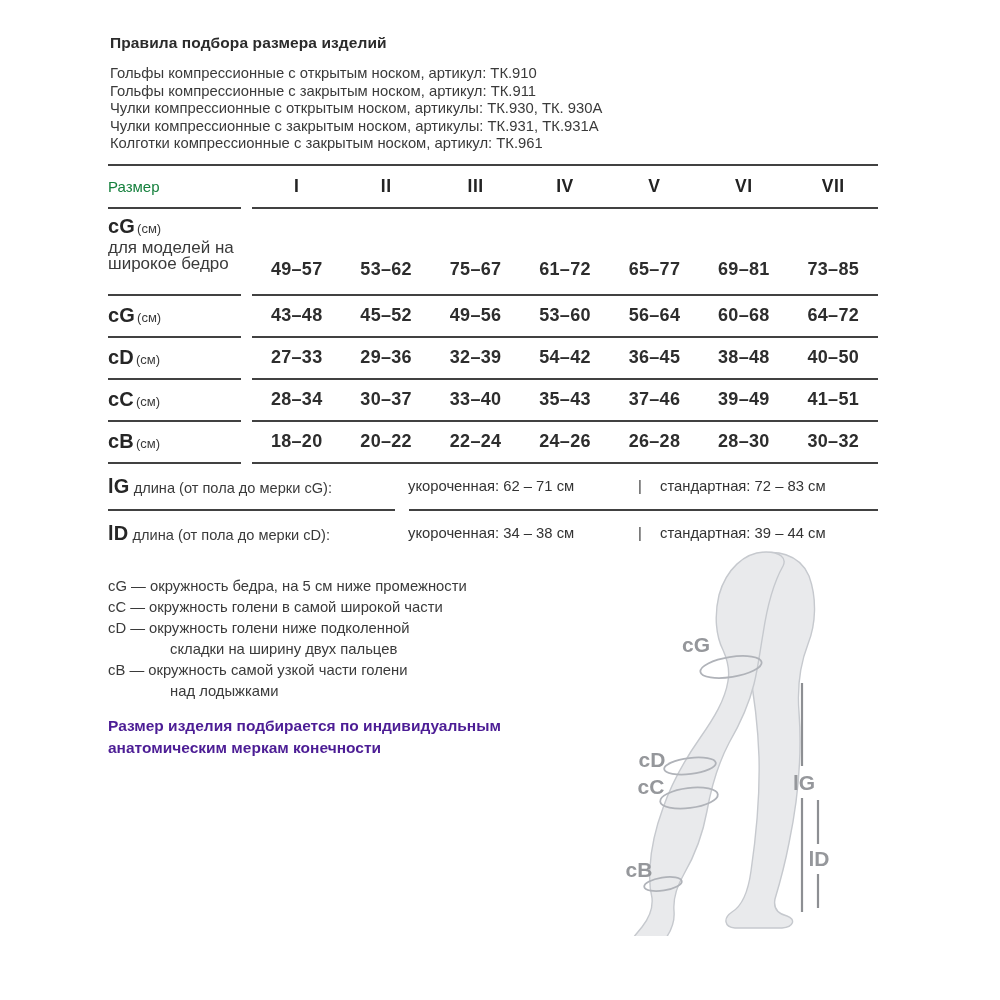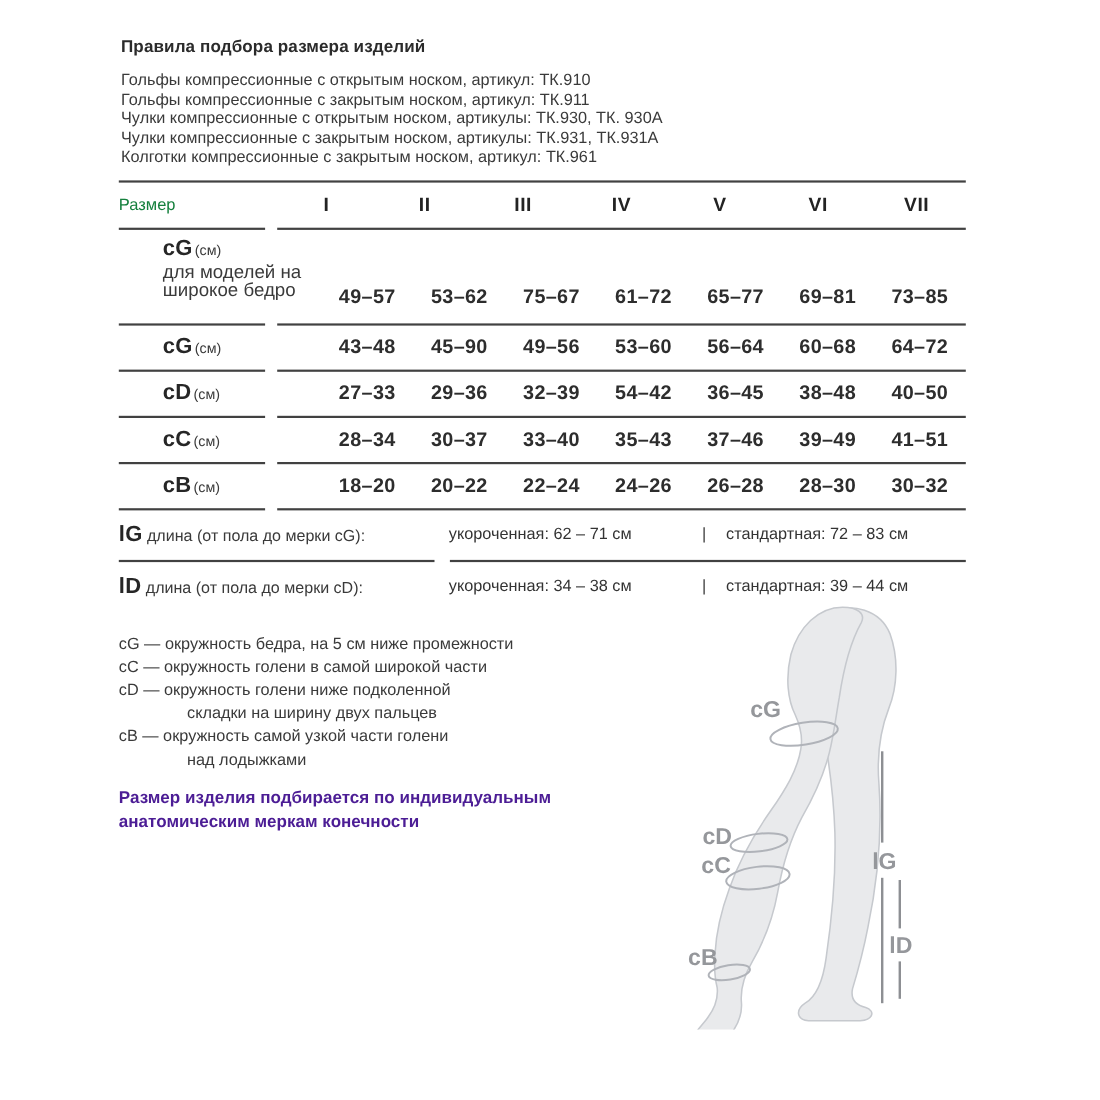--- a/index.html
+++ b/index.html
@@ -20,21 +20,21 @@
   .lbl-col{width:133px;flex:none;font-size:15px;color:#15803d;}
   .cols{flex:1;margin-left:11px;display:grid;grid-template-columns:repeat(7,1fr);}
   .rn{text-align:center;font-weight:bold;font-size:17.5px;color:#232323;letter-spacing:0.5px;}
 
   .sep{display:flex;}
   .sep .a{width:133px;border-top:2px solid #414141;}
   .sep .b{flex:1;margin-left:11px;border-top:2px solid #414141;}
   .sep2 .a{width:287px;border-top:2px solid #414141;}
   .sep2 .b{flex:1;margin-left:14px;border-top:2px solid #414141;}
 
-  .trow{display:flex;align-items:center;height:40px;margin-left:40px;}
+  .trow{display:flex;align-items:center;height:40px;}
   .trow.tall{height:85px;align-items:flex-start;}
   .trow.tall .lbl{padding-top:6px;}
   .trow.tall .vals{margin-top:50px;}
   .lbl{width:133px;flex:none;}
   .param{font-weight:bold;font-size:20px;color:#262626;letter-spacing:0.2px;}
   .unit{font-size:13px;color:#3a3a3a;margin-left:2px;}
   .subnote{font-size:17px;line-height:16.2px;color:#3a3a3a;margin-top:2px;font-weight:normal;}
   .vals{flex:1;margin-left:11px;display:grid;grid-template-columns:repeat(7,1fr);}
   .val{text-align:center;font-weight:bold;font-size:18px;color:#2d2d2d;letter-spacing:0.3px;white-space:nowrap;}
 
@@ -110,21 +110,21 @@
           <div class="a"></div>
           <div class="b"></div>
         </div>
 
       <div class="trow">
         <div class="lbl">
           <span class="param">cG</span><span class="unit">(см)</span>
         </div>
         <div class="vals">
           <span class="val">43–48</span>
-          <span class="val">45–90</span>
+          <span class="val">45–52</span>
           <span class="val">49–56</span>
           <span class="val">53–60</span>
           <span class="val">56–64</span>
           <span class="val">60–68</span>
           <span class="val">64–72</span>
         </div>
       </div>
 
       <div class="sep">
           <div class="a"></div>

